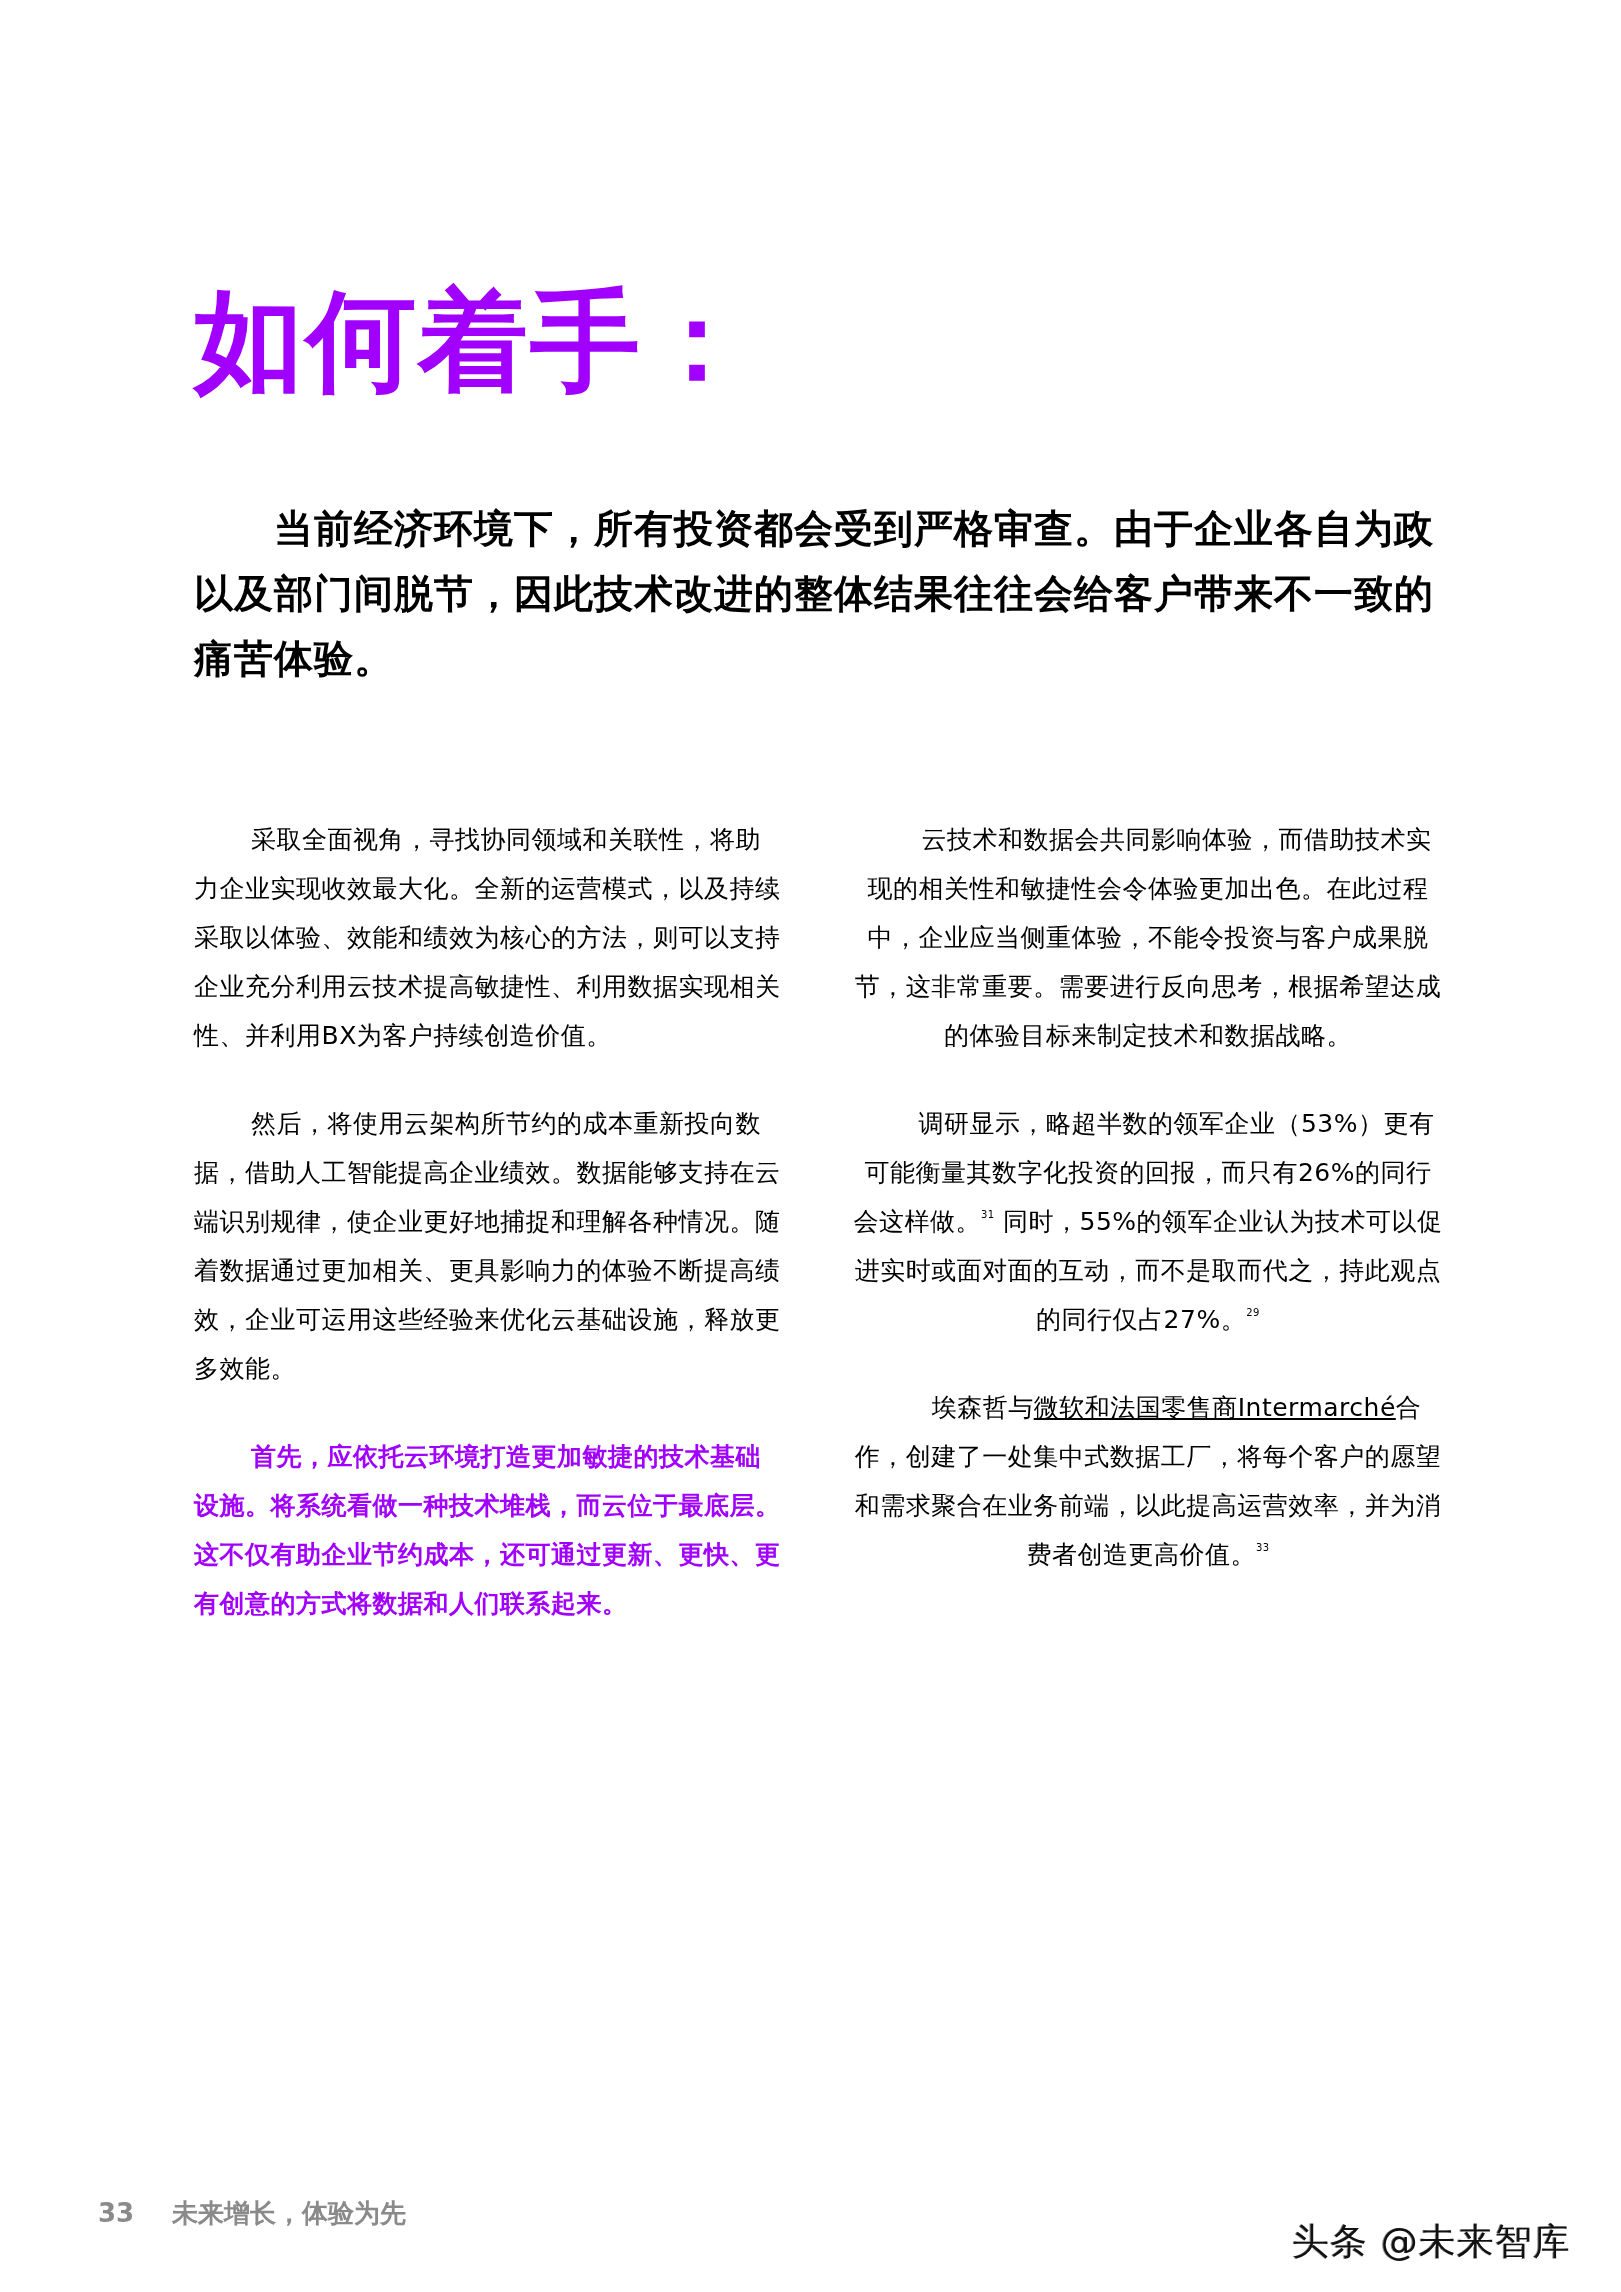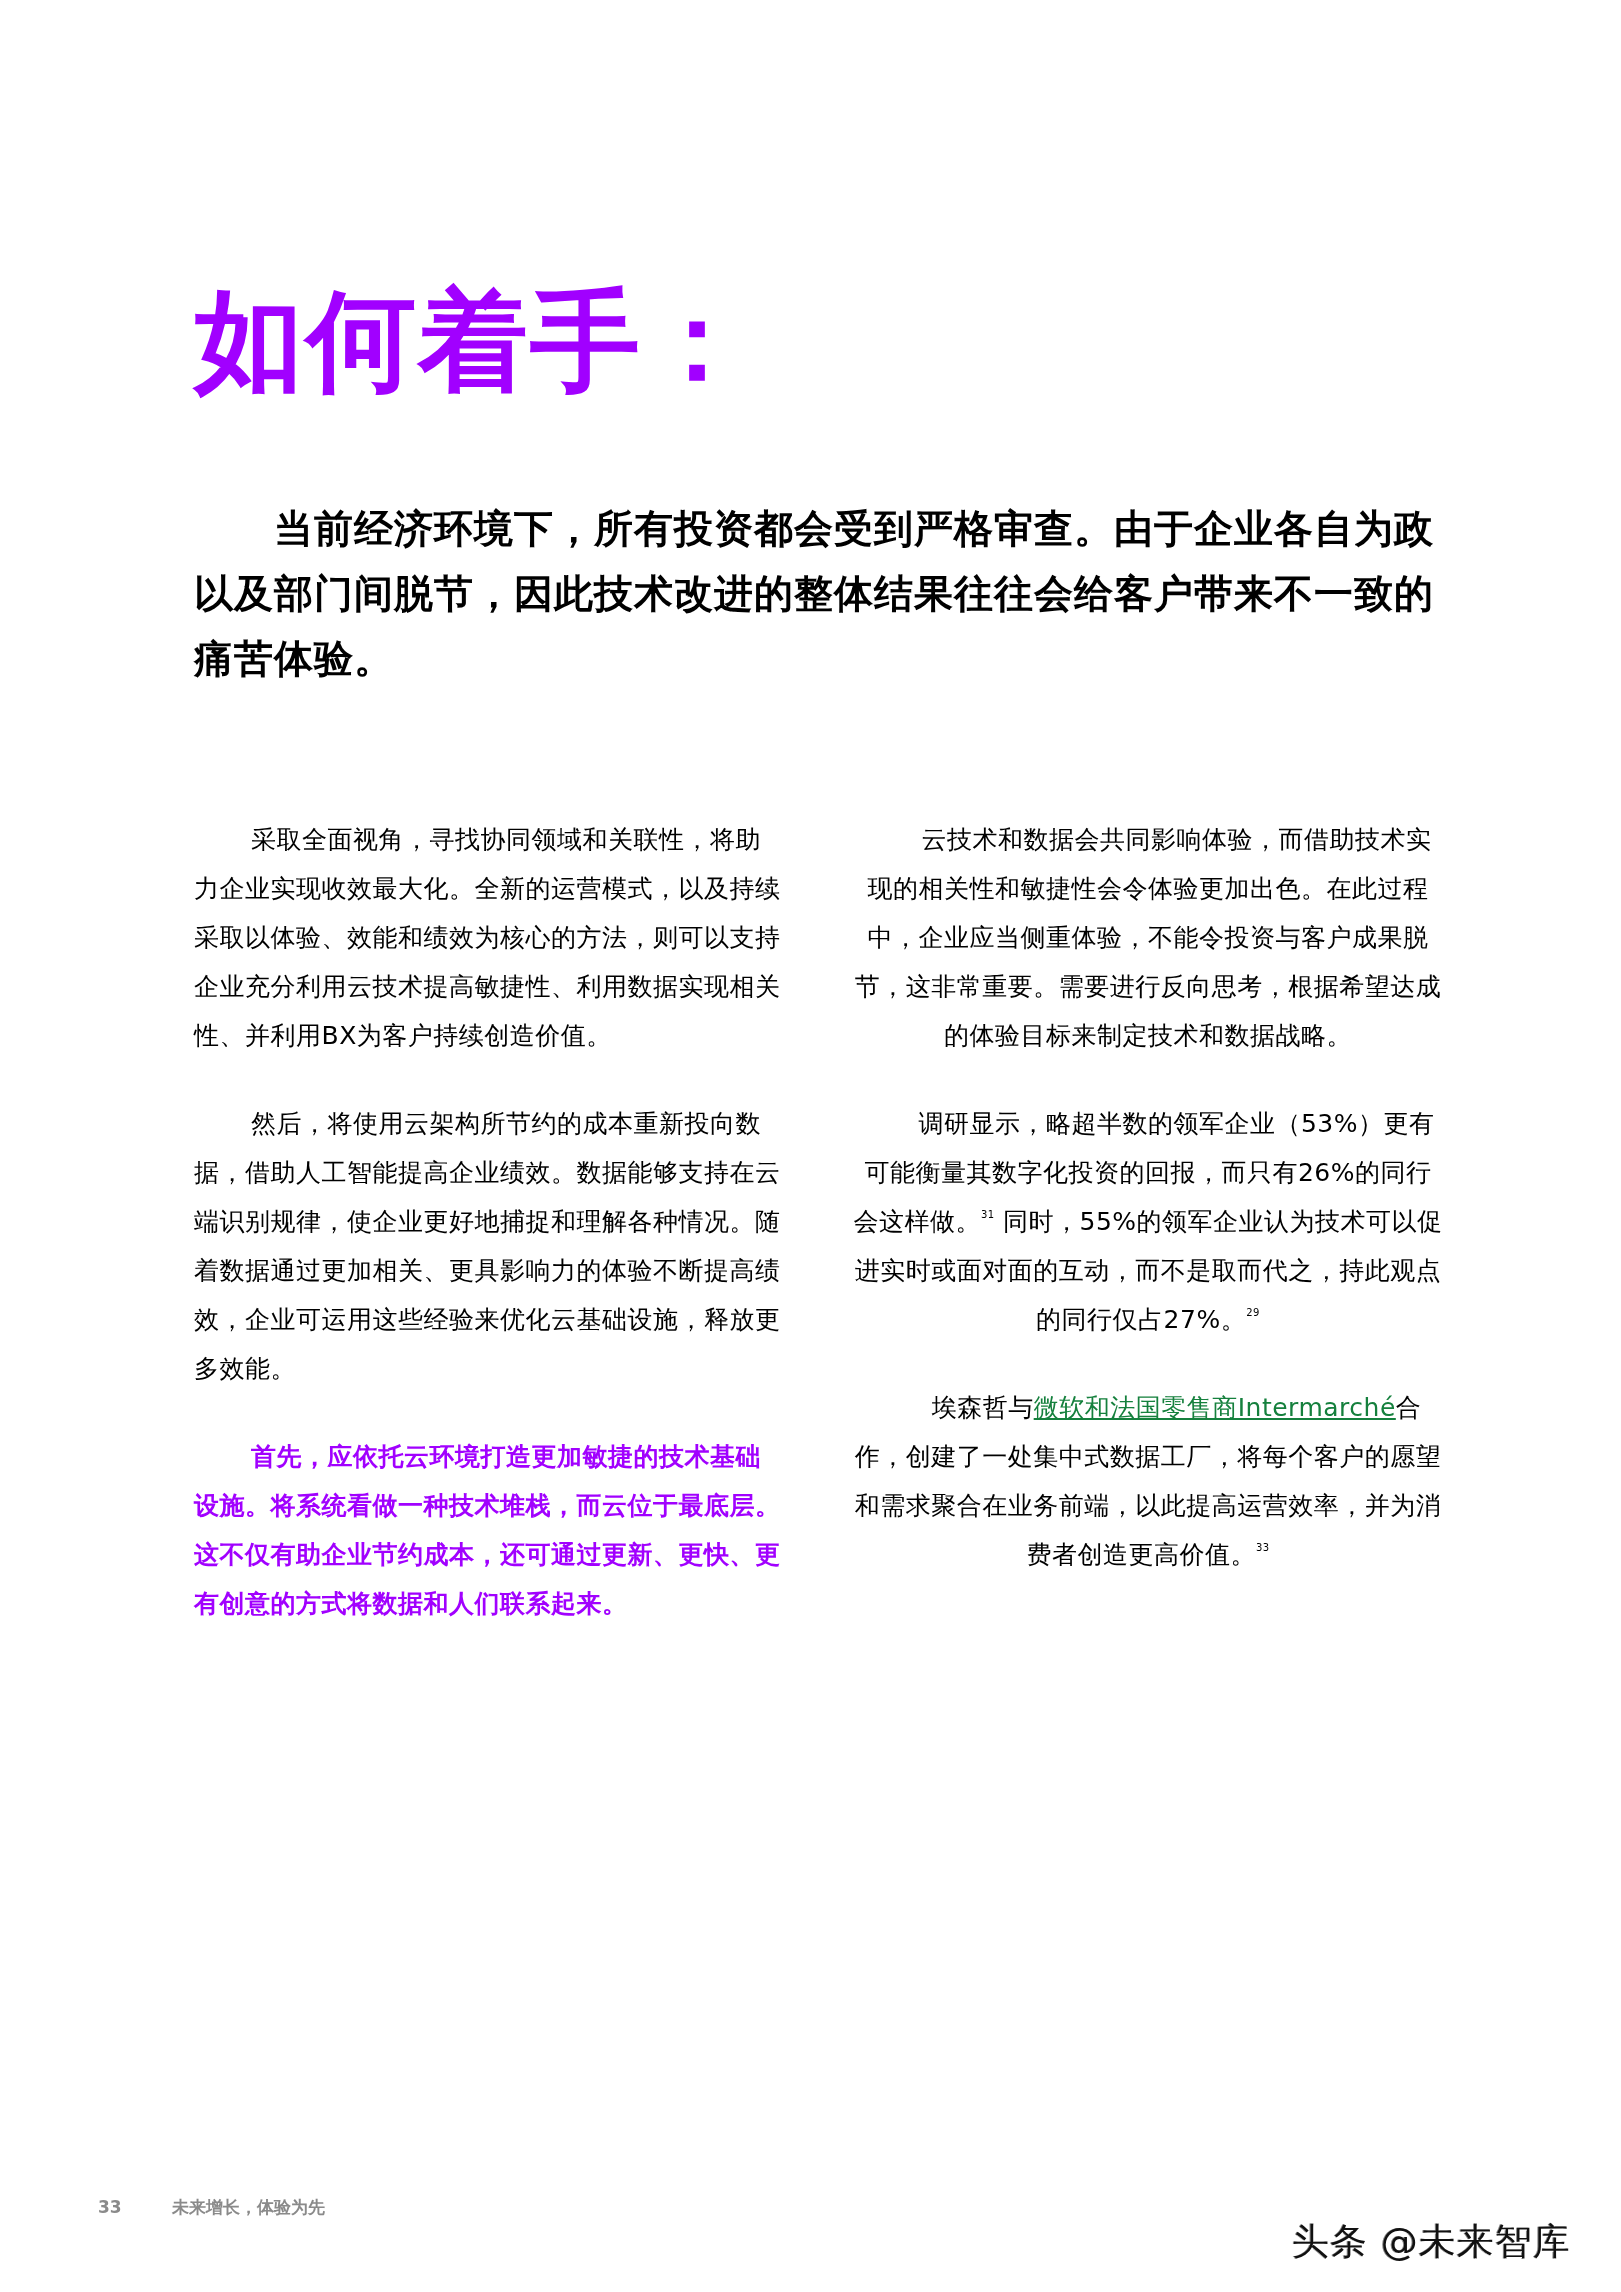--- a/index.html
+++ b/index.html
@@ -8,22 +8,22 @@
     .title { position: absolute; left: 194px; top: 286px; font-size: 110px; font-weight: 900;
       color: #A100FF; letter-spacing: 2px; line-height: 1; margin: 0; }
     .lead { position: absolute; left: 194px; top: 496px; width: 1255px; font-size: 39px; font-weight: 700;
       line-height: 65px; text-indent: 80px; margin: 0; letter-spacing: 1px; }
     .col { position: absolute; top: 815px; width: 590px; }
     .col.left { left: 194px; }
     .col.right { left: 853px; text-align: center; }
     .para { font-size: 25px; line-height: 49px; text-indent: 57px; margin: 0 0 39px 0; letter-spacing: 0.5px; }
     .para.accent { color: #A100FF; font-weight: 900; }
     sup { font-size: 10px; vertical-align: 11.8px; line-height: 0; }
-    a.link { color: #15803d; text-decoration: underline; }
-    .footer { position: absolute; left: 98px; top: 2196px; font-size: 17px; font-weight: 700; color: #8a8a8a; }
+    a.link { color: #000000; text-decoration: underline; }
+    .footer { position: absolute; left: 98px; top: 2196px; font-size: 26px; font-weight: 700; color: #8a8a8a; }
     .footer .pg { display: inline-block; width: 74px; }
     .watermark { position: absolute; left: 1292px; top: 2217px; font-size: 37px; color: #111;
       letter-spacing: 1px; text-shadow: 1px 1px 0 #fff, -1px 0 0 #888; }
   </style>
 </head>
 <body>
 
 <h1 class="title">如何着手：</h1>
 
 <p class="lead">当前经济环境下，所有投资都会受到严格审查。由于企业各自为政以及部门间脱节，因此技术改进的整体结果往往会给客户带来不一致的痛苦体验。</p>

